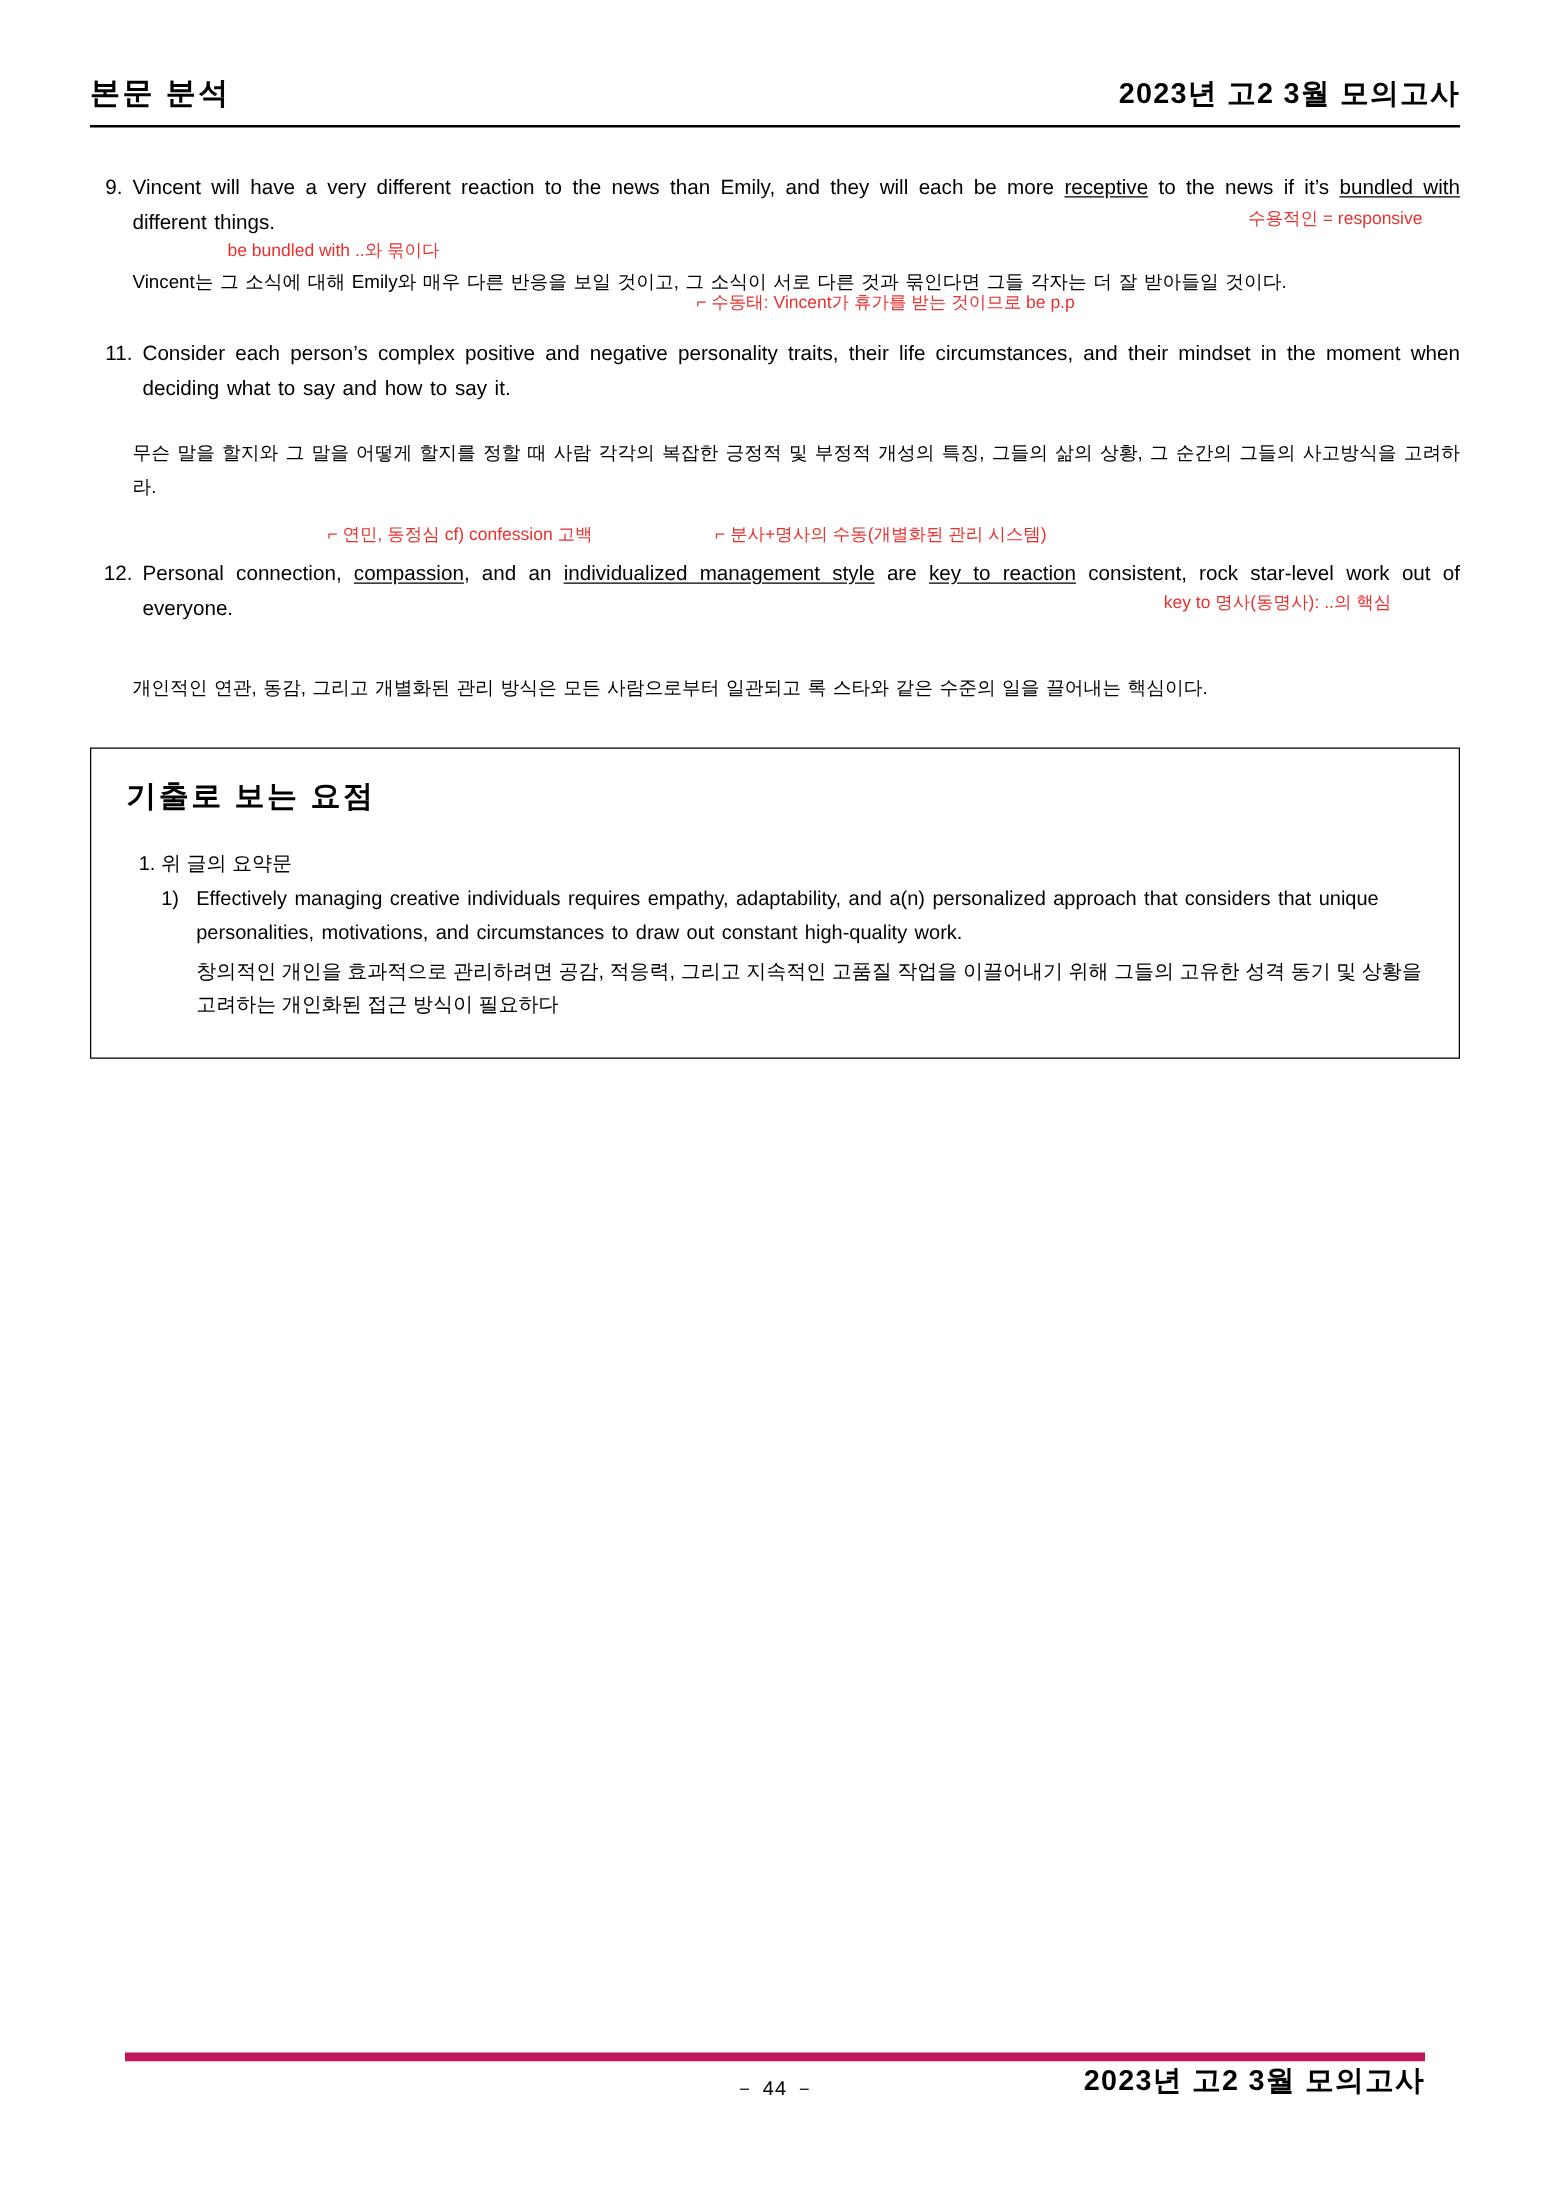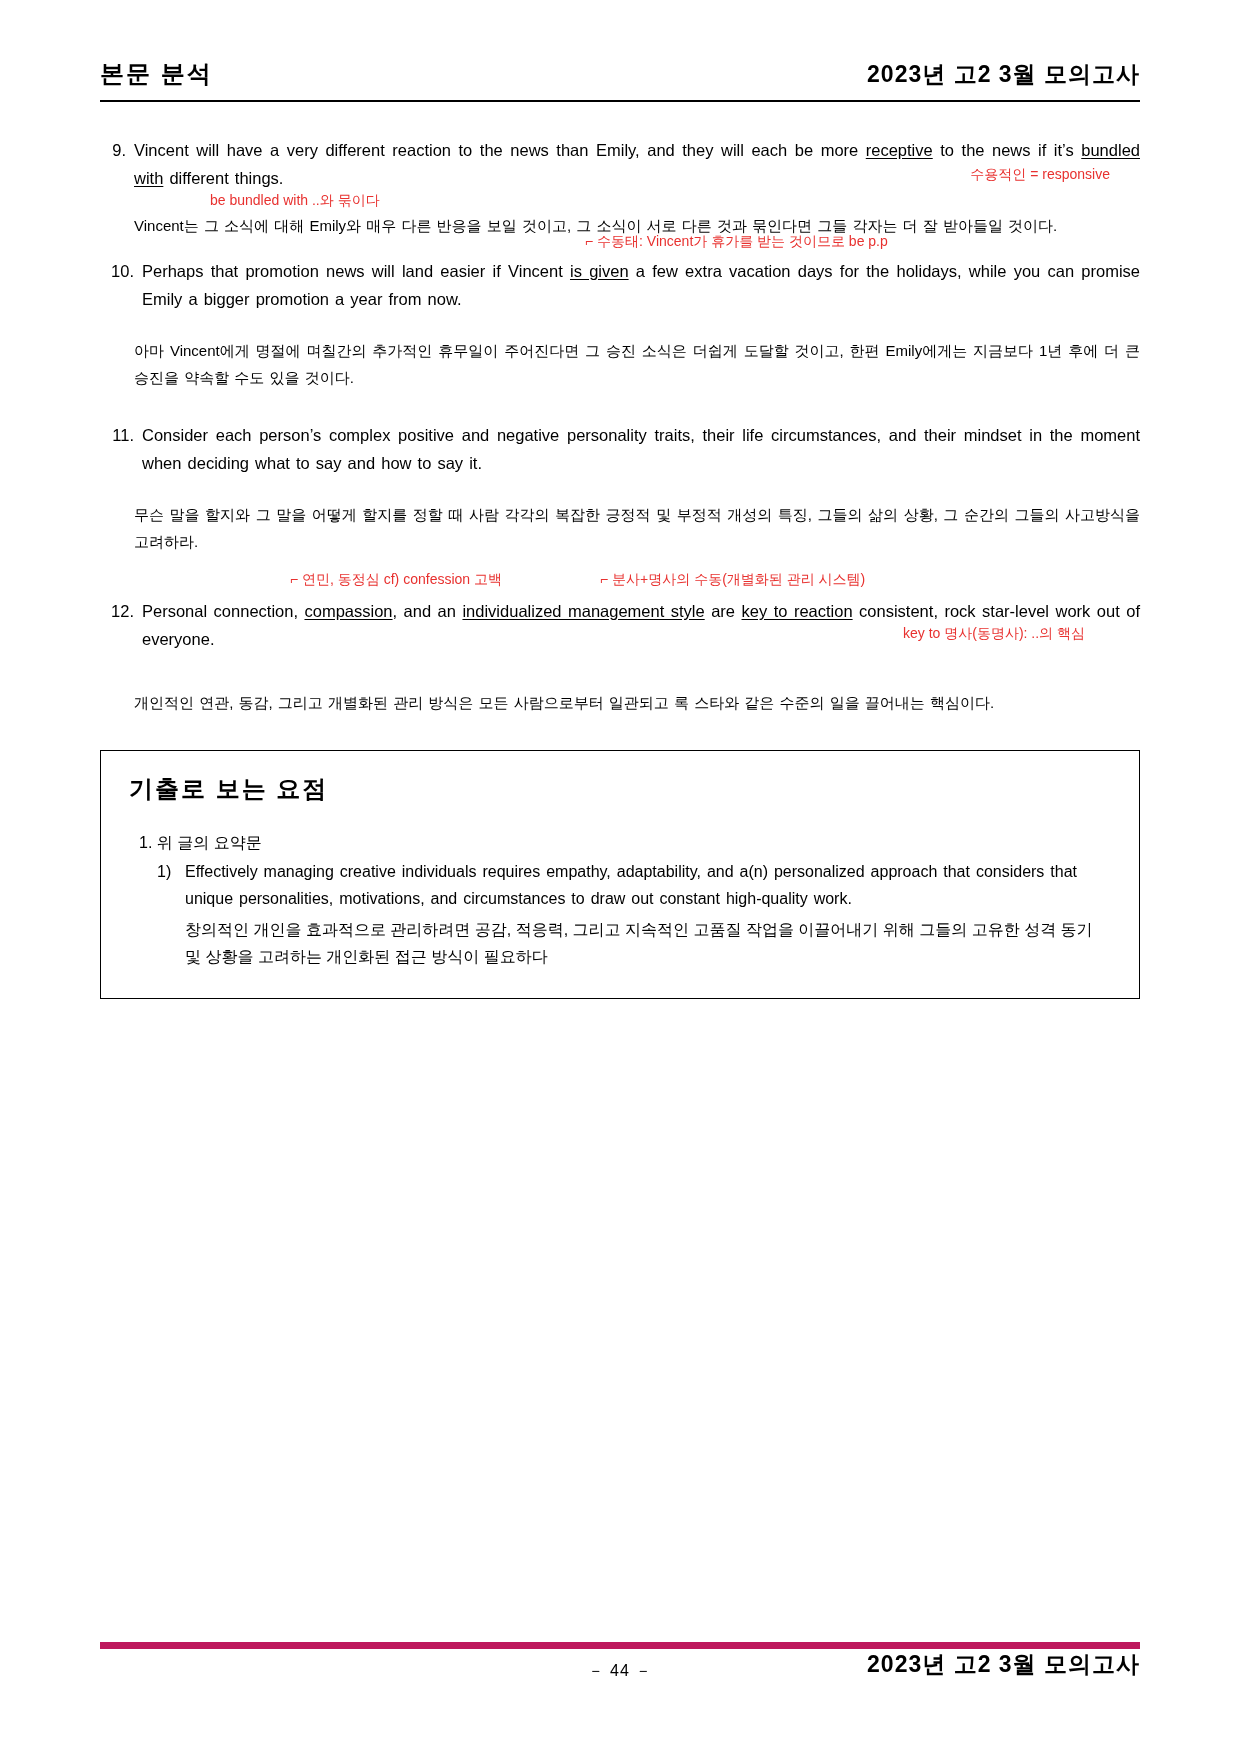--- a/index.html
+++ b/index.html
@@ -12,21 +12,21 @@
     height: 1752px;
     font-family: "Liberation Sans", sans-serif;
     color: #000000;
     position: relative;
   }
   .page {
     position: relative;
     width: 1240px;
     height: 1752px;
     box-sizing: border-box;
-    padding: 0 100px;
+    padding: 0 72px;
   }
 
   
   .header {
     display: flex;
     align-items: flex-end;
     justify-content: space-between;
     padding-top: 58px;
     padding-bottom: 10px;
     border-bottom: 2px solid #000;
@@ -173,27 +173,20 @@
           <span>Vincent will have a very different reaction to the news than Emily, and they will each be more </span><span class="u">receptive</span><span> to the news if it’s </span><span class="u">bundled with</span><span> different things.</span>
         </div>
       </div>
       <div class="note-abs" style="right:30px; top:30px;">수용적인 = responsive</div>
       <div class="note-abs" style="left:110px; top:56px;">be bundled with ..와 묶이다</div>
       <div class="kor-line" style="">Vincent는 그 소식에 대해 Emily와 매우 다른 반응을 보일 것이고, 그 소식이 서로 다른 것과 묶인다면 그들 각자는 더 잘 받아들일 것이다.</div>
     </div>
 
     <div class="item" style="margin-top:18px;">
       <div class="note-abs" style="left:485px; top:-24px;text-align:center;">⌐ 수동태: Vincent가 휴가를 받는 것이므로 be p.p</div>
-      <div class="eng-line">
-        <div class="num" style="width:42px; flex:0 0 42px;">10.</div>
-        <div class="eng-text">
-          <span>Perhaps that promotion news will land easier if Vincent </span><span class="u">is given</span><span> a few extra vacation days for the holidays, while you can promise Emily a bigger promotion a year from now.</span>
-        </div>
-      </div>
-      <div class="kor-line" style="margin-top:24px;">아마 Vincent에게 명절에 며칠간의 추가적인 휴무일이 주어진다면 그 승진 소식은 더쉽게 도달할 것이고, 한편 Emily에게는 지금보다 1년 후에 더 큰 승진을 약속할 수도 있을 것이다.</div>
     </div>
 
     <div class="item" style="margin-top:30px;">
       <div class="eng-line">
         <div class="num" style="width:42px; flex:0 0 42px;">11.</div>
         <div class="eng-text">
           <span>Consider each person’s complex positive and negative personality traits, their life circumstances, and their mindset in the moment when deciding what to say and how to say it.</span>
         </div>
       </div>
       <div class="kor-line" style="margin-top:24px;">무슨 말을 할지와 그 말을 어떻게 할지를 정할 때 사람 각각의 복잡한 긍정적 및 부정적 개성의 특징, 그들의 삶의 상황, 그 순간의 그들의 사고방식을 고려하라.</div>

